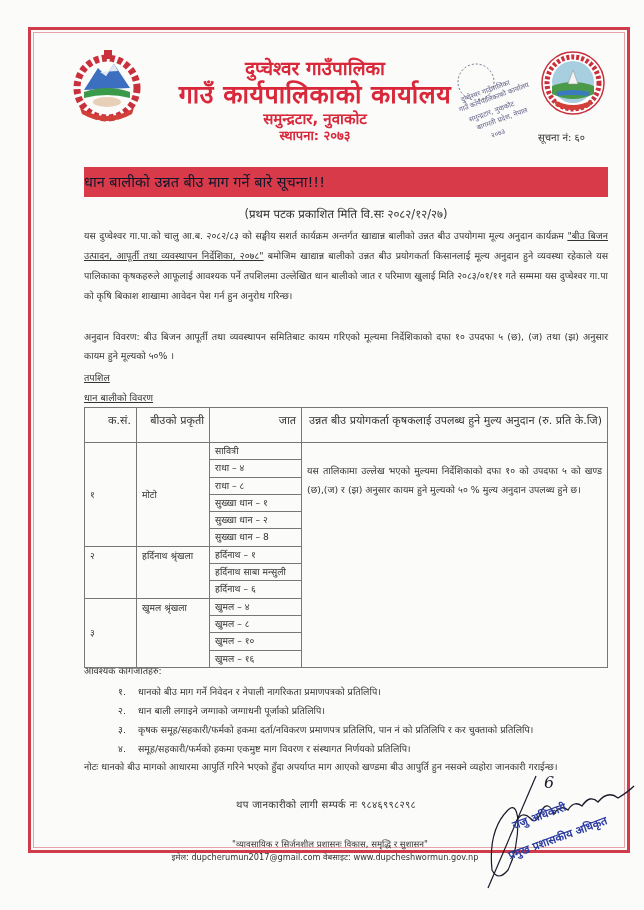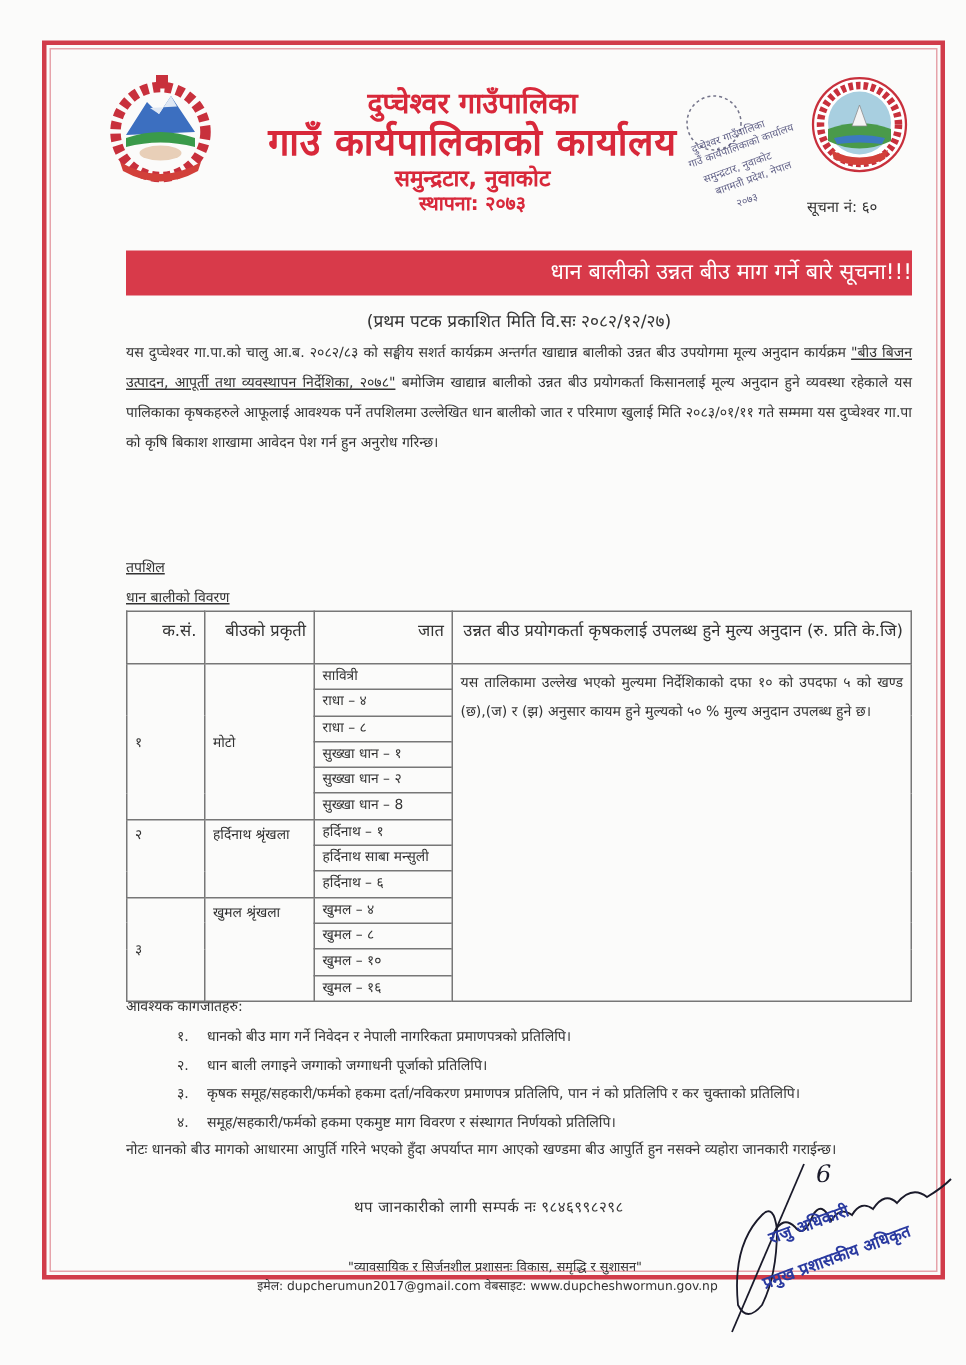--- a/index.html
+++ b/index.html
@@ -14,39 +14,39 @@
   .stamp { position: absolute; left: 448px; top: 60px; width: 96px; height: 80px; }
 
   .hdr { position: absolute; left: 150px; width: 330px; text-align: center; color: #d8283a; font-weight: bold; }
   .hdr1 { top: 55px; font-size: 19px; }
   .hdr2 { top: 76px; font-size: 25px; letter-spacing: 0.5px; }
   .hdr3 { top: 108px; font-size: 15px; }
   .hdr4 { top: 126px; font-size: 13px; }
 
   .notice-no { position: absolute; left: 538px; top: 130px; font-size: 10px; color: #333; }
 
-  .banner { position: absolute; left: 84px; top: 167px; width: 524px; height: 30px; background: #d83a4a; color: #ffffff; text-align: right; font-size: 14.5px; line-height: 30px; }
+  .banner { position: absolute; left: 84px; top: 167px; width: 524px; height: 30px; background: #d83a4a; color: #0f172a; text-align: left; font-size: 14.5px; line-height: 30px; }
   .pubdate { position: absolute; left: 84px; top: 206px; width: 524px; text-align: center; font-size: 11.5px; color: #333; }
 
   .para { position: absolute; left: 84px; width: 524px; font-size: 9.4px; line-height: 20px; color: #333; text-align: justify; }
   .p1 { top: 226px; }
   .p1 .u { text-decoration: underline; }
   .p2 { top: 327px; line-height: 19px; }
   .lbl { position: absolute; left: 84px; font-size: 9.4px; color: #333; text-decoration: underline; }
   .lbl1 { top: 371px; }
   .lbl2 { top: 391px; }
 
   table.seed { position: absolute; left: 84px; top: 407px; width: 524px; border-collapse: collapse; font-size: 9.2px; color: #333; }
   table.seed th, table.seed td { border: 1px solid #777; padding: 0 5px; vertical-align: top; }
   table.seed th { font-weight: normal; font-size: 11px; text-align: right; height: 35px; padding-top: 5px; line-height: 16px; }
   table.seed td.var { height: 17.3px; line-height: 16px; }
   table.seed td.sn, table.seed td.type { vertical-align: middle; }
   table.seed td.type { vertical-align: middle; }
   table.seed td.type.top { vertical-align: top; padding-top: 2px; }
-  table.seed td.subsidy { font-size: 9.4px; line-height: 19px; text-align: justify; padding-top: 3px; }
+  table.seed td.subsidy { font-size: 9.4px; line-height: 19px; text-align: justify; padding-top: 18px; }
 
   .docs-title { position: absolute; left: 84px; top: 664px; font-size: 9.4px; color: #333; }
   .docs { position: absolute; left: 118px; top: 682px; width: 500px; font-size: 9.4px; color: #333; list-style: none; }
   .docs li { height: 19px; line-height: 19px; }
   .docs .num { display: inline-block; width: 20px; }
   .note { position: absolute; left: 84px; top: 757px; width: 524px; font-size: 9.4px; line-height: 20px; color: #333; }
   .contact { position: absolute; left: 236px; top: 797px; font-size: 10px; color: #333; letter-spacing: 0.3px; }
   .slogan { position: absolute; left: 80px; top: 838px; width: 500px; text-align: center; font-size: 8.5px; color: #333; }
   .emailline { position: absolute; left: 80px; top: 851px; width: 490px; text-align: center; font-size: 8.2px; color: #333; }
 
@@ -99,20 +99,21 @@
 
   <div class="notice-no">सूचना नं: ६०</div>
 
   <div class="banner">धान बालीको उन्नत बीउ माग गर्ने बारे सूचना!!!</div>
   <div class="pubdate">(प्रथम पटक प्रकाशित मिति वि.सः २०८२/१२/२७)</div>
 
   <div class="para p1">
     <span>यस दुप्चेश्वर गा.पा.को चालु आ.ब. २०८२/८३ को सङ्घीय सशर्त कार्यक्रम अन्तर्गत खाद्यान्न बालीको उन्नत बीउ उपयोगमा मूल्य अनुदान कार्यक्रम </span><span class="u">"बीउ बिजन उत्पादन, आपूर्ती तथा व्यवस्थापन निर्देशिका, २०७८"</span><span> बमोजिम खाद्यान्न बालीको उन्नत बीउ प्रयोगकर्ता किसानलाई मूल्य अनुदान हुने व्यवस्था रहेकाले यस पालिकाका कृषकहरुले आफूलाई आवश्यक पर्ने तपशिलमा उल्लेखित धान बालीको जात र परिमाण खुलाई मिति २०८३/०१/११ गते सम्ममा यस दुप्चेश्वर गा.पा को कृषि बिकाश शाखामा आवेदन पेश गर्न हुन अनुरोध गरिन्छ।</span>
   </div>
 
+  <div class="para p2">अनुदान विवरण: बीउ बिजन आपूर्ती तथा व्यवस्थापन समितिबाट कायम गरिएको मूल्यमा  निर्देशिकाको दफा १० उपदफा ५ (छ), (ज) तथा (झ) अनुसार कायम हुने मूल्यको ५०% ।</div>
   <div class="lbl lbl1">तपशिल</div>
   <div class="lbl lbl2">धान बालीको विवरण</div>
 
   <table class="seed">
     <colgroup>
       <col style="width:52px">
         <col style="width:73px">
         <col style="width:92px">
         <col>
     </colgroup>

